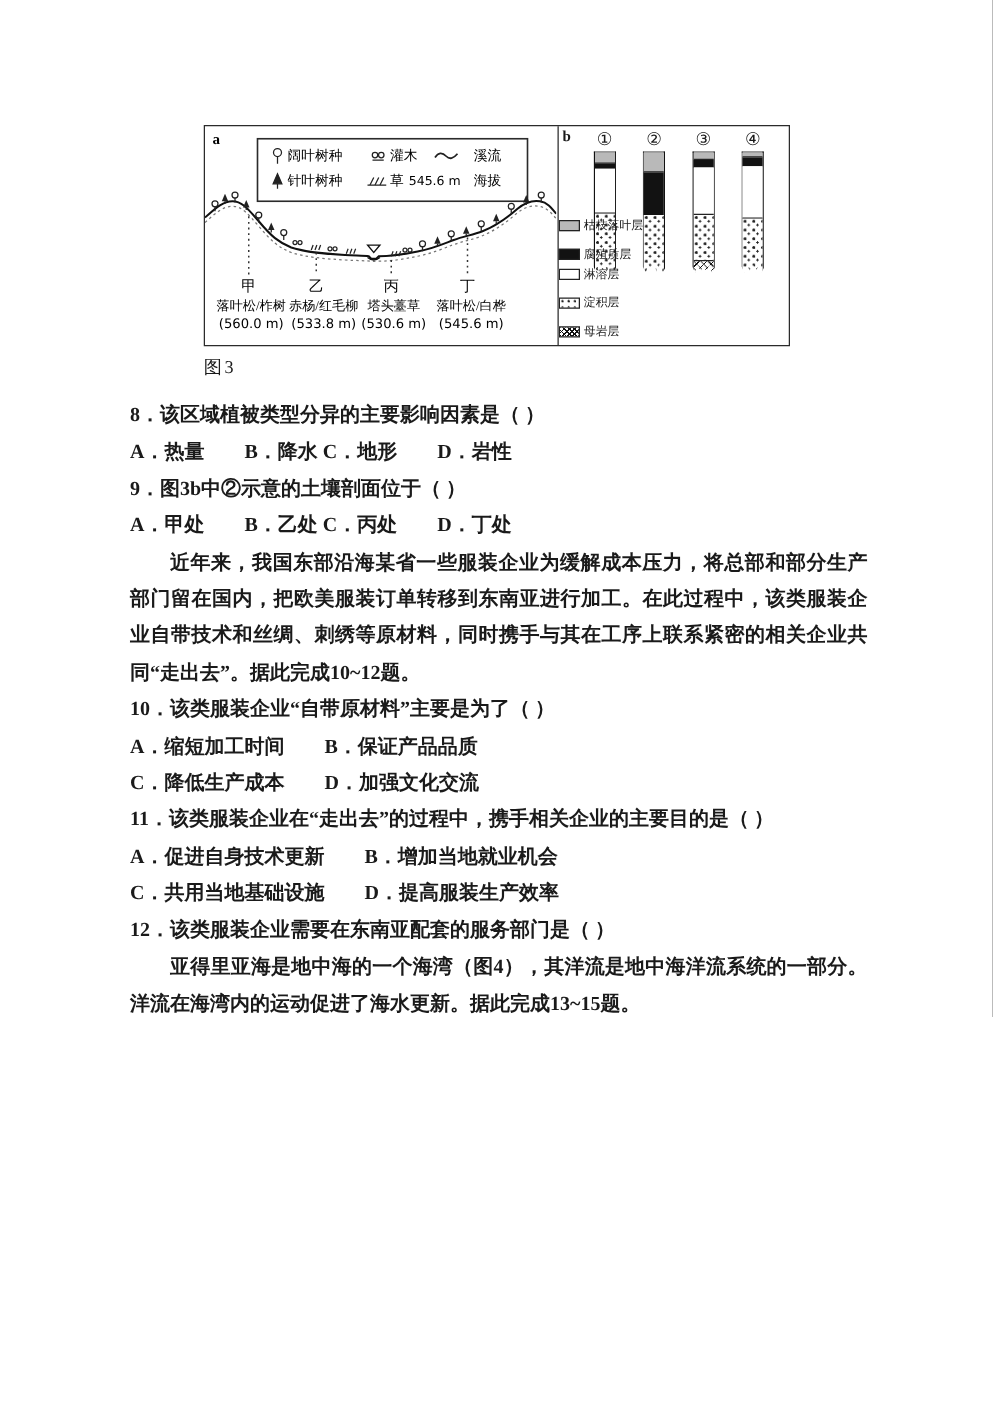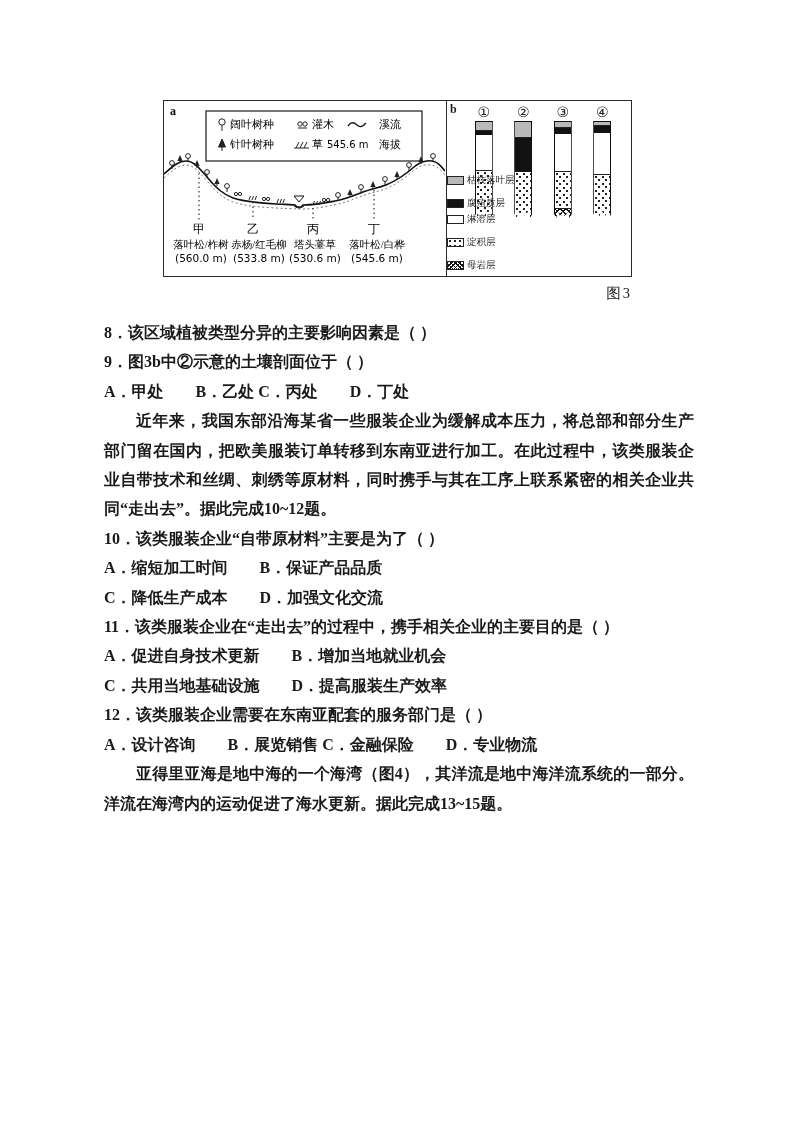--- a/index.html
+++ b/index.html
@@ -6,21 +6,21 @@
   .page{position:relative;width:794px;height:1123px;background:#fff;margin:0 auto;
         font-family:"Liberation Serif","DejaVu Serif",serif;color:#1a1a1a;overflow:hidden;}
 
   
   .figure-wrap{position:absolute;left:163px;top:100px;width:469px;}
   .figure-box{display:flex;border:1.5px solid #2b2b2b;height:177px;background:#fff;box-sizing:border-box;}
   .panel-a{width:283px;border-right:1.5px solid #2b2b2b;position:relative;box-sizing:border-box;}
   .panel-a svg{display:block;}
   .panel-b{flex:1;position:relative;box-sizing:border-box;padding:1px 3px;}
   .panel-b .panel-label{position:absolute;left:3px;top:1px;font-weight:bold;font-size:12px;}
-  .figure-caption{text-align:right;margin-top:7px;font-size:14.5px;letter-spacing:2px;}
+  .figure-caption{text-align:left;margin-top:7px;font-size:14.5px;letter-spacing:2px;}
 
   
   .col-row{display:flex;justify-content:space-around;padding:2px 6px 0 14px;height:120px;}
   .soil-col-wrap{display:flex;flex-direction:column;align-items:center;width:34px;}
   .soil-num{font-size:14px;line-height:16px;height:17px;font-family:"DejaVu Sans",sans-serif;}
   .soil-col{width:18px;height:97px;display:flex;flex-direction:column;
             border-left:1.5px solid #111;border-right:1.5px solid #111;border-top:1.5px solid #111;
             clip-path:polygon(0 0,100% 0,100% 96%,88% 100%,76% 93%,63% 100%,50% 93%,38% 100%,25% 93%,13% 100%,0 95%);
             box-sizing:border-box;}
   .layer{width:100%;}
@@ -259,27 +259,27 @@
             </div>
           </div>
       </div>
     </div>
 
     <div class="figure-caption">图3</div>
   </div>
 
   <div class="content" id="content">
       <p class="q">8．该区域植被类型分异的主要影响因素是（ ）</p>
+      <p class="opt">A．热量　　B．降水 C．地形　　D．岩性</p>
       <p class="q">9．图3b中②示意的土壤剖面位于（ ）</p>
       <p class="opt">A．甲处　　B．乙处 C．丙处　　D．丁处</p>
       <p class="para">近年来，我国东部沿海某省一些服装企业为缓解成本压力，将总部和部分生产部门留在国内，把欧美服装订单转移到东南亚进行加工。在此过程中，该类服装企业自带技术和丝绸、刺绣等原材料，同时携手与其在工序上联系紧密的相关企业共同“走出去”。据此完成10~12题。</p>
       <p class="q">10．该类服装企业“自带原材料”主要是为了（ ）</p>
       <p class="opt">A．缩短加工时间　　B．保证产品品质</p>
       <p class="opt">C．降低生产成本　　D．加强文化交流</p>
       <p class="q">11．该类服装企业在“走出去”的过程中，携手相关企业的主要目的是（ ）</p>
       <p class="opt">A．促进自身技术更新　　B．增加当地就业机会</p>
       <p class="opt">C．共用当地基础设施　　D．提高服装生产效率</p>
       <p class="q">12．该类服装企业需要在东南亚配套的服务部门是（ ）</p>
-      <p class="opt">A．设计咨询　　B．展览销售 C．金融保险　　D．专业物流</p>
       <p class="para">亚得里亚海是地中海的一个海湾（图4），其洋流是地中海洋流系统的一部分。洋流在海湾内的运动促进了海水更新。据此完成13~15题。</p>
     </div>
 
 </div>
 
 </body></html>

